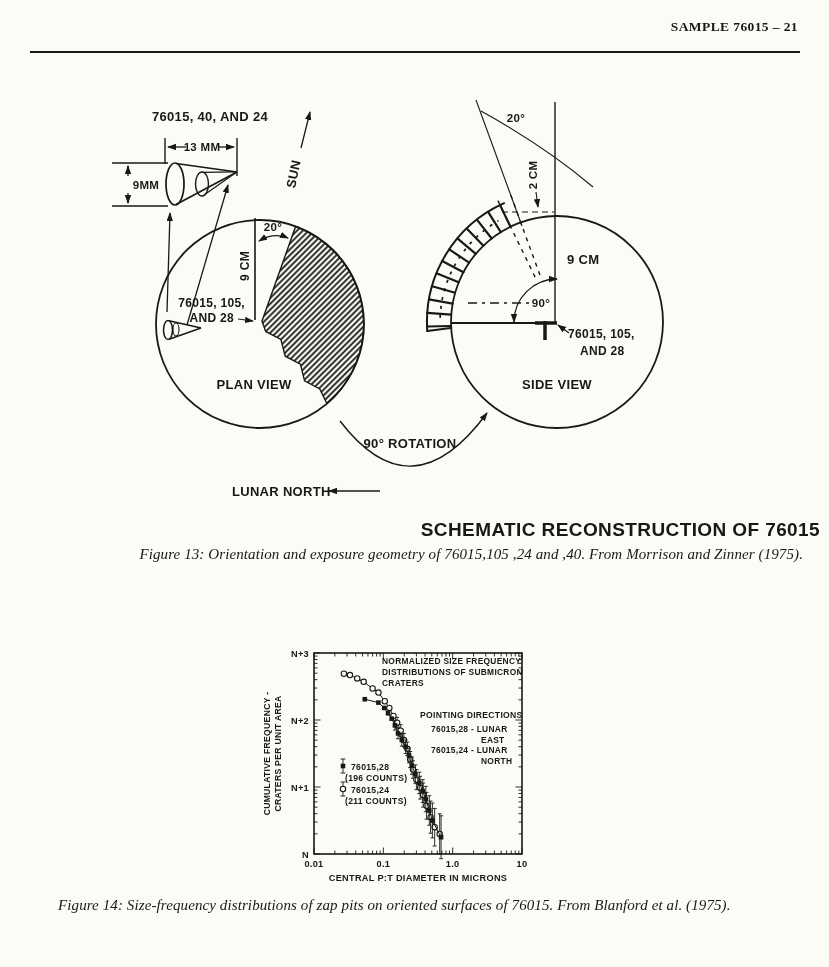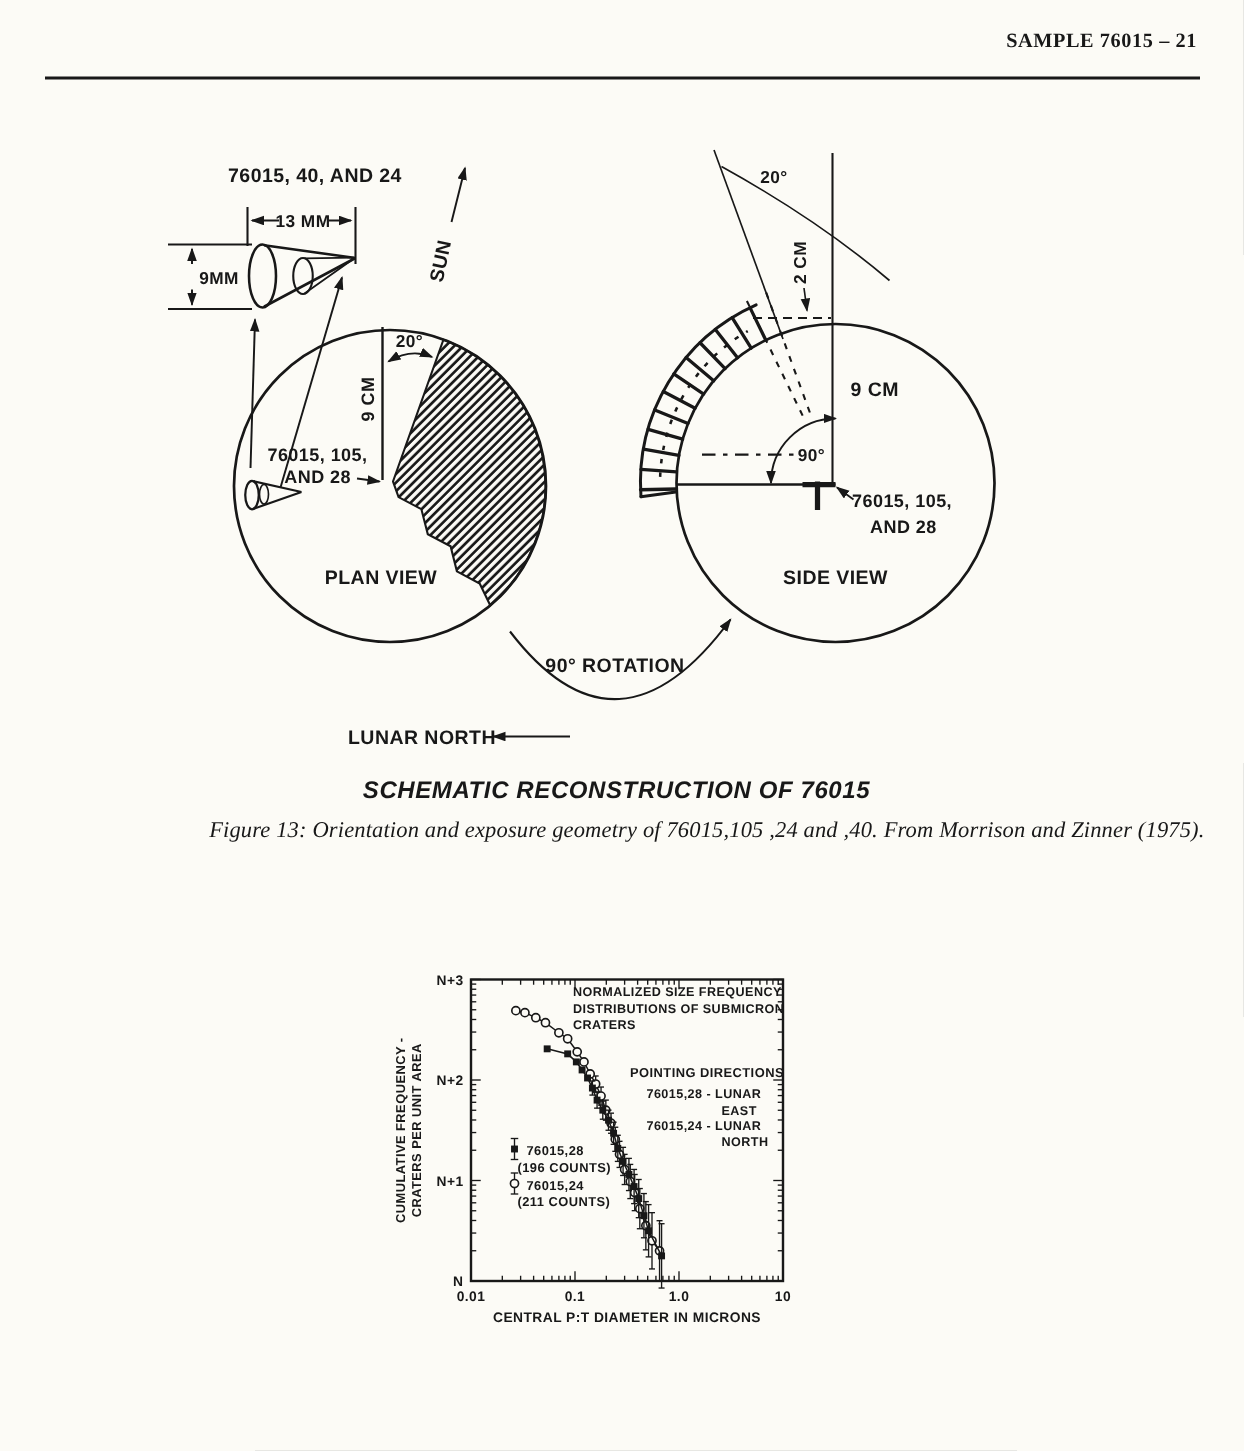--- a/index.html
+++ b/index.html
@@ -3,22 +3,22 @@
 <meta charset="utf-8">
 <style>
   html,body{margin:0;padding:0;background:#d8d8d4;}
   .page{position:relative;width:829px;height:967px;background:#fcfbf6;overflow:hidden;
         font-family:"Liberation Sans",sans-serif;color:#181818;margin:0 auto;}
   .header{position:absolute;top:19px;right:31px;font-family:"Liberation Serif",serif;
           font-size:13.5px;letter-spacing:.4px;font-weight:600;}
   .rule{position:absolute;top:51px;left:30px;width:770px;height:2px;background:#181818;}
   .fig13{position:absolute;left:0;top:90px;}
   .fig14{position:absolute;left:250px;top:628px;}
-  .schem-title{position:absolute;top:519px;left:2px;width:818px;text-align:center;
-               font-weight:bold;font-size:16px;letter-spacing:.4px;font-style:italic;}
+  .schem-title{position:absolute;top:519px;left:2px;width:818px;text-align:right;
+               font-weight:bold;font-size:19px;letter-spacing:.4px;}
   .caption{position:absolute;left:58px;width:745px;font-family:"Liberation Serif",serif;
            font-style:italic;font-size:15px;letter-spacing:.1px;white-space:nowrap;}
   .cap13{top:546px;text-align:right;}
   .cap14{top:897px;}
   svg text{fill:#181818;font-family:"Liberation Sans",sans-serif;font-weight:bold;letter-spacing:.3px;}
   svg .t13{font-size:13px;} svg .t12{font-size:12px;} svg .t11{font-size:11.5px;}
   svg path,svg line,svg circle,svg ellipse,svg polyline{vector-effect:none;}
 </style>
 </head>
 <body>
@@ -419,14 +419,15 @@
         <text x="95" y="153" font-size="8.6px" letter-spacing=".5px">(196 COUNTS)</text>
         <line x1="93" y1="154" x2="93" y2="168" stroke="#181818" stroke-width="0.9"></line>
         <line x1="90.5" y1="154" x2="95.5" y2="154" stroke="#181818" stroke-width="0.9"></line>
         <line x1="90.5" y1="168" x2="95.5" y2="168" stroke="#181818" stroke-width="0.9"></line>
         <circle cx="93" cy="161" r="2.7" fill="#fcfbf6" stroke="#181818" stroke-width="1.1"></circle>
         <text x="101" y="165" font-size="8.6px" letter-spacing=".5px">76015,24</text>
         <text x="95" y="176" font-size="8.6px" letter-spacing=".5px">(211 COUNTS)</text>
       </g>
     </svg>
 
+  <div class="caption cap14">Figure 14:  Size-frequency distributions of zap pits on oriented surfaces of 76015.  From Blanford et al. (1975).</div>
 
 </div>
 
 </body></html>

